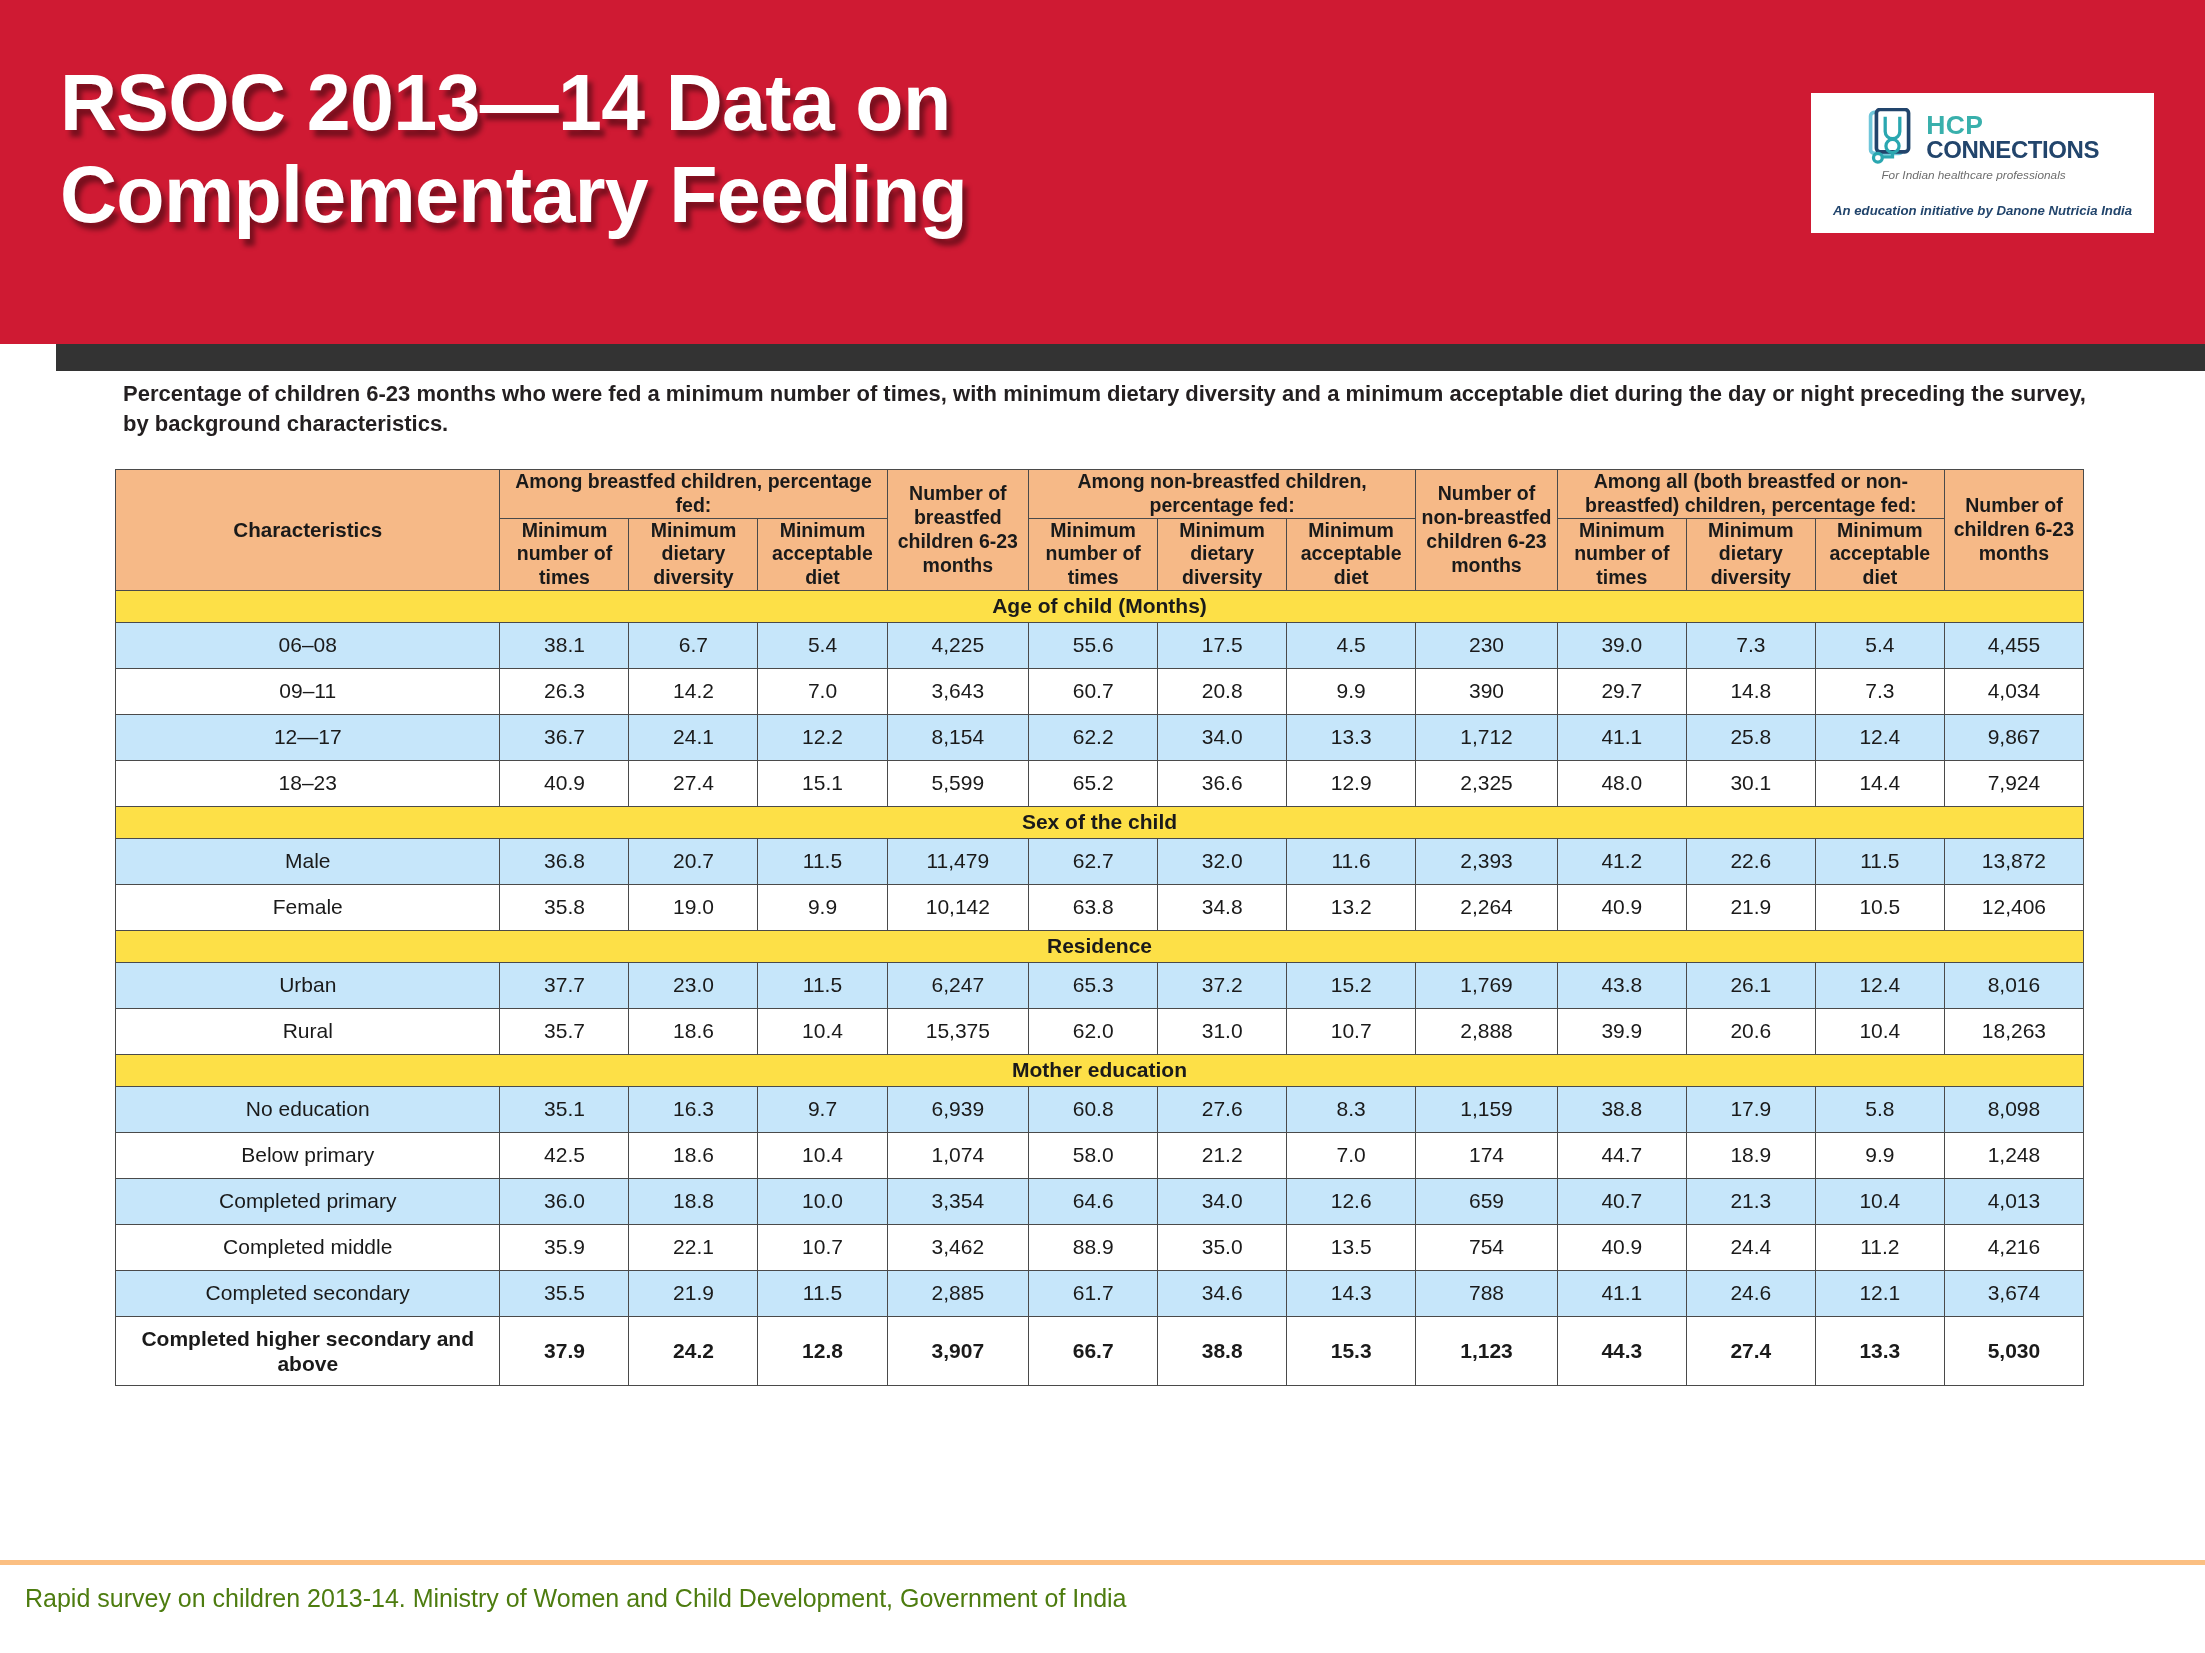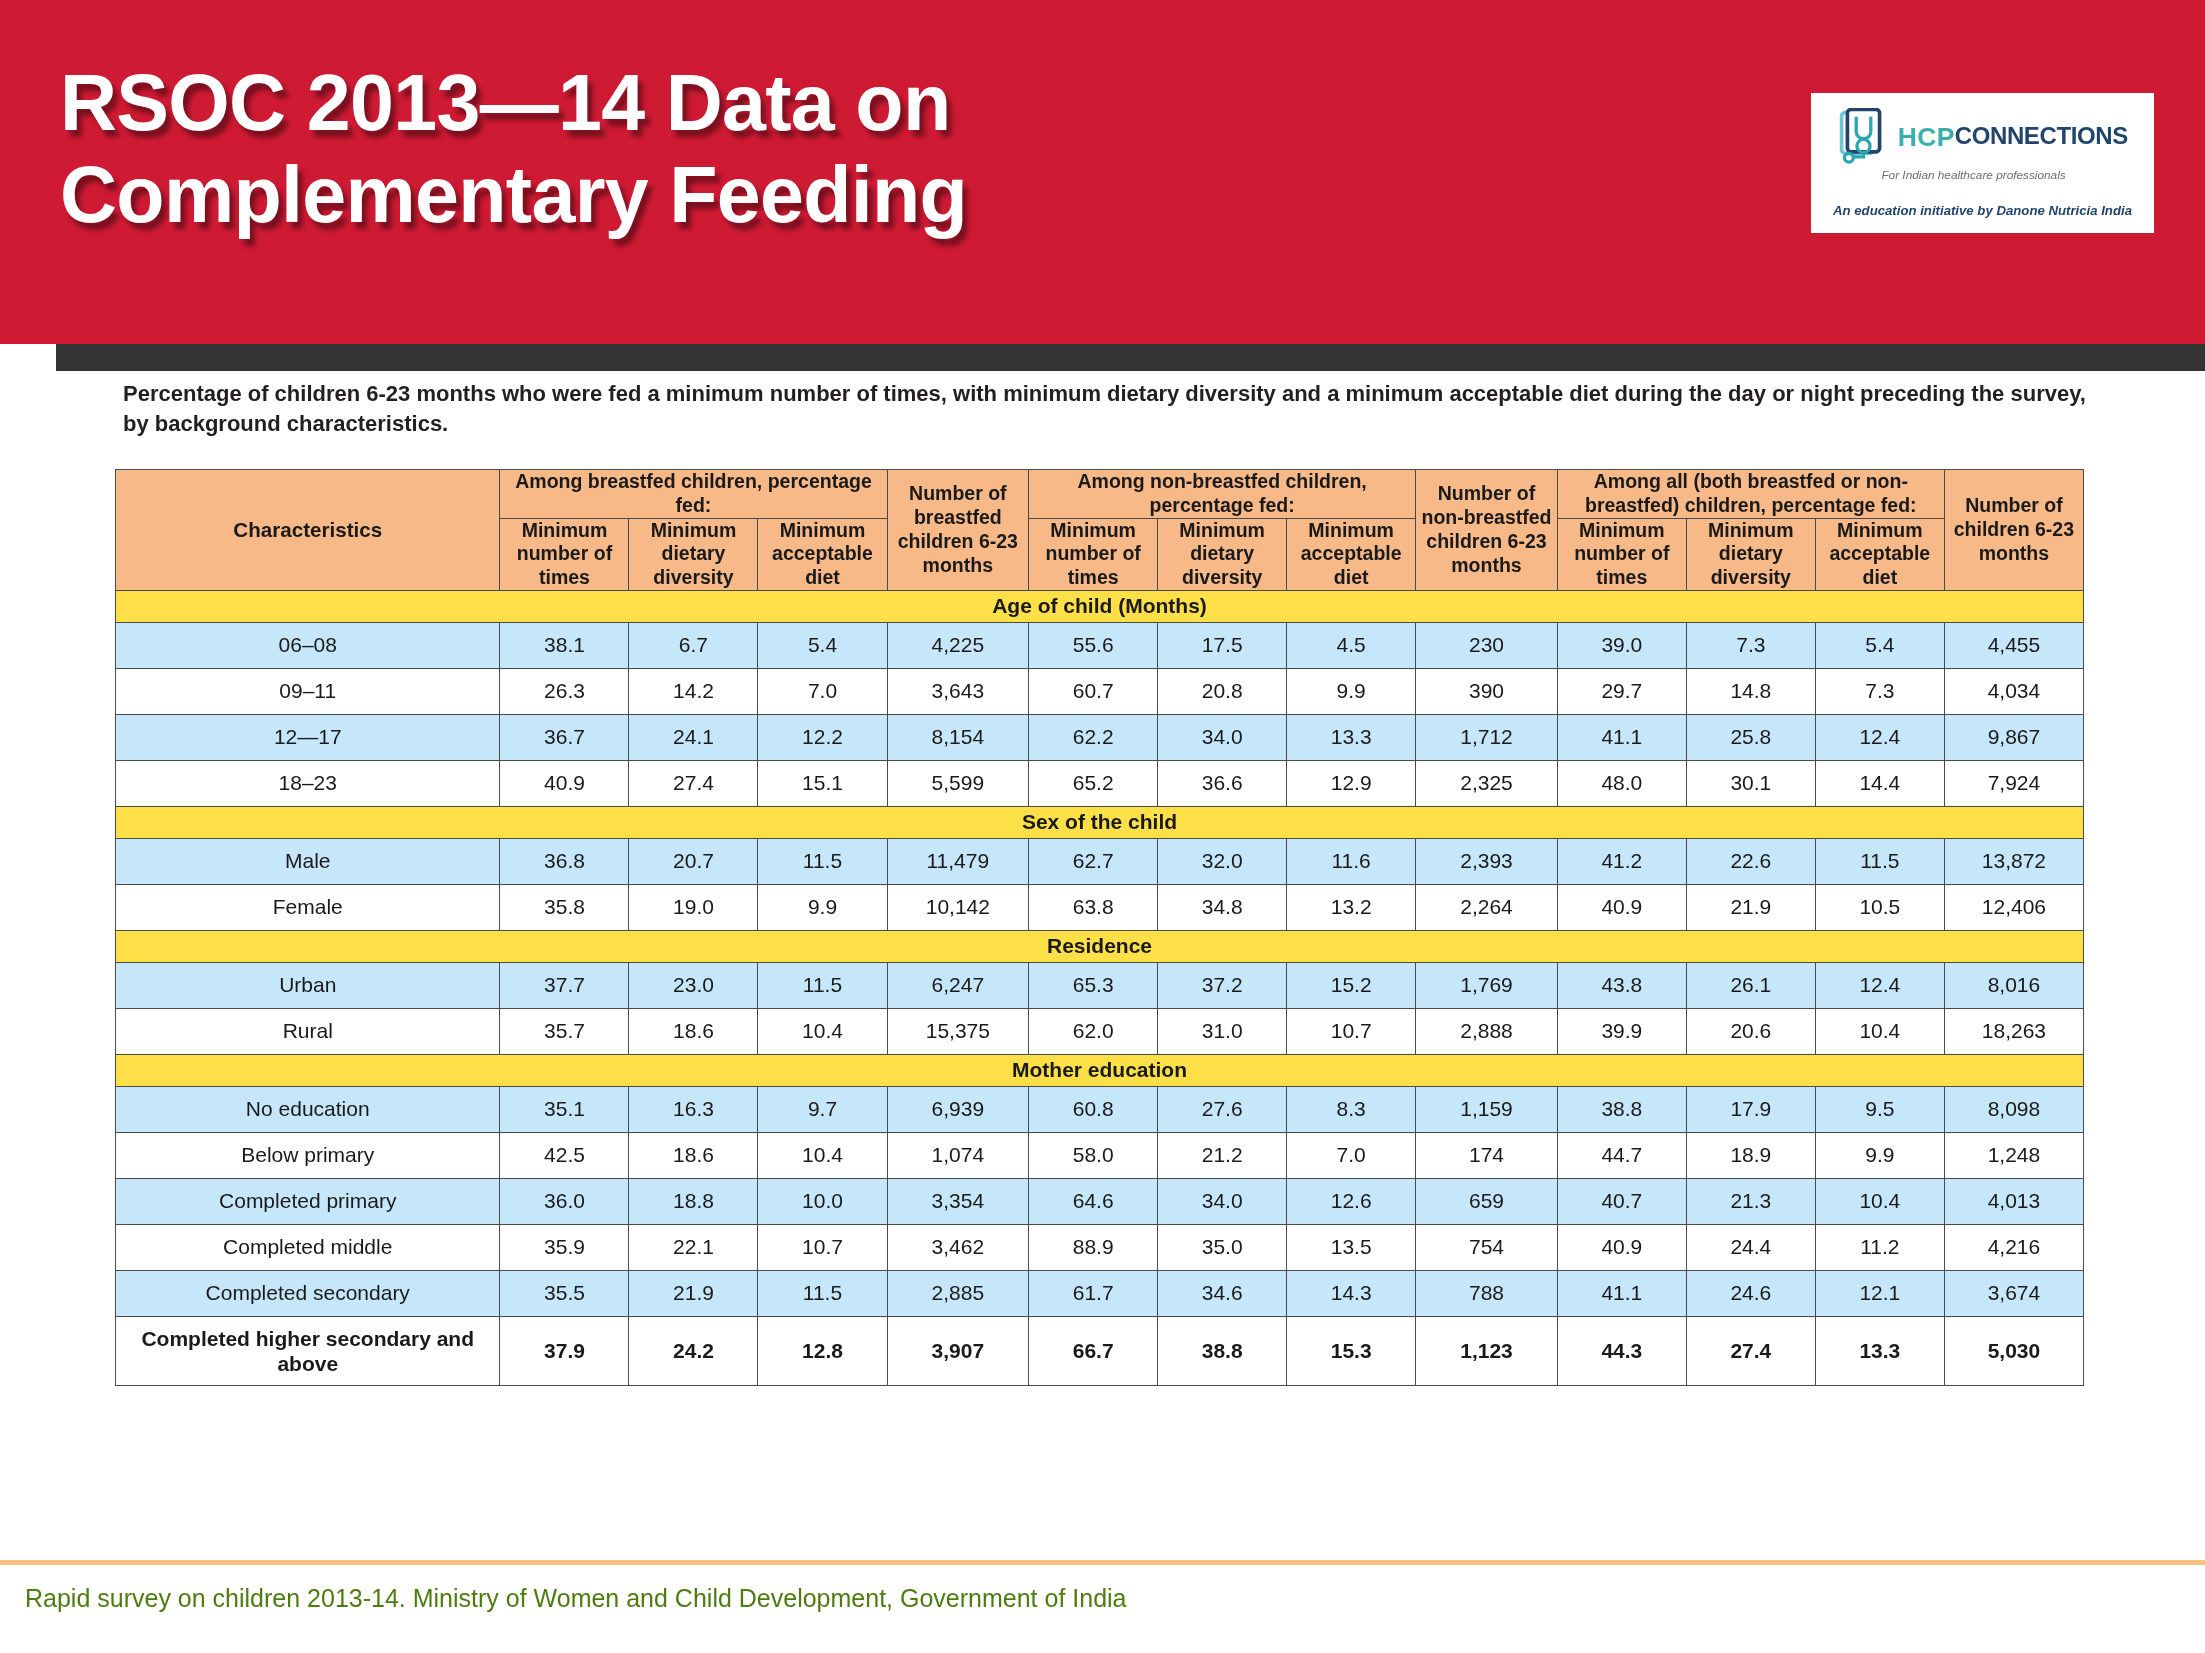--- a/index.html
+++ b/index.html
@@ -37,21 +37,21 @@
   #logo-box {
     position: absolute; left: 1811px; top: 93px;
     width: 343px; height: 140px;
     background: #ffffff;
     display: flex; flex-direction: column;
     align-items: center; justify-content: center;
     padding: 5.9px 7.4px;
   }
   .logo-top { display: flex; align-items: center; gap: 7.4px; }
   .logo-mark { width: 53px; height: 57px; flex: 0 0 auto; }
-  .logo-words { display: flex; flex-direction: row; line-height: 1; }
+  .logo-words { display: flex; flex-direction: column; line-height: 1; }
   .logo-hcp { color: #39b0ac; font-size: 26.5px; font-weight: bold; letter-spacing: 0.4px; }
   .logo-conn { color: #22456c; font-size: 24px; font-weight: bold; letter-spacing: -0.4px; }
   .logo-tag {
     color: #6d6d6d; font-size: 11.8px; font-style: italic;
     margin-top: 2.2px; margin-left: 63px; align-self: flex-start;
   }
   .logo-init {
     color: #22456c; font-size: 13.2px; font-weight: bold;
     margin-top: 21px; text-align: right; font-style: italic;
   }
@@ -324,21 +324,21 @@
         <td>35.1</td>
         <td>16.3</td>
         <td>9.7</td>
         <td>6,939</td>
         <td>60.8</td>
         <td>27.6</td>
         <td>8.3</td>
         <td>1,159</td>
         <td>38.8</td>
         <td>17.9</td>
-        <td>9.5</td>
+        <td>5.8</td>
         <td>8,098</td>
       </tr>
       <tr class="table-row plain">
         <td class="rowlabel">Below primary</td>
         <td>42.5</td>
         <td>18.6</td>
         <td>10.4</td>
         <td>1,074</td>
         <td>58.0</td>
         <td>21.2</td>

